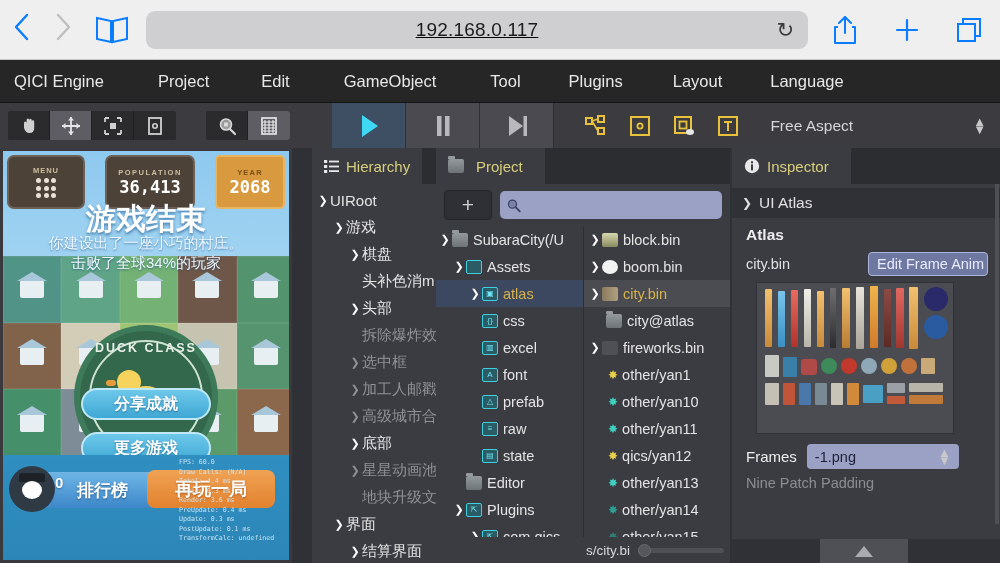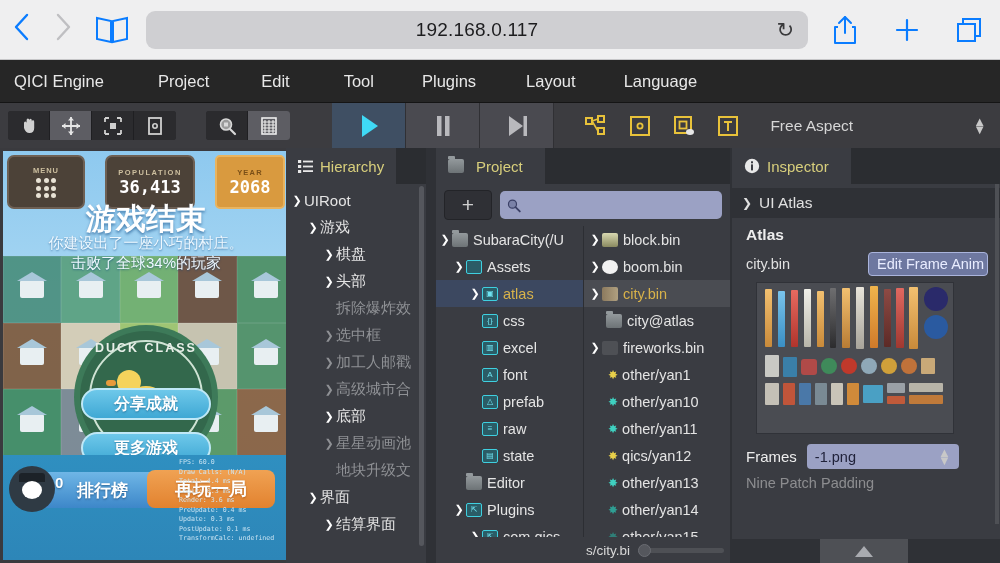--- a/index.html
+++ b/index.html
@@ -10,20 +10,21 @@
     background: #2f3136;
   }
   #root { position: relative; width: 1000px; height: 563px; }
 
   
   .browser-bar {
     position: absolute; left: 0; top: 0; width: 1000px; height: 60px;
     background: #efeff0;
     display: flex; align-items: center;
     border-bottom: 1px solid #c6c6c8;
+    text-decoration: underline;
   }
   .nav-btn {
     width: 42px; text-align: center; font-size: 30px; color: #0a7cff;
     line-height: 1; user-select: none;
   }
   .nav-btn.disabled { color: #bfbfc2; }
   .book-icon { width: 56px; display:flex; align-items:center; justify-content:center; }
   .url-field {
     flex: 1; height: 38px; background: #cfcfd2; border-radius: 9px;
     display: flex; align-items: center; justify-content: center;
@@ -204,21 +205,21 @@
 
   
   .panel-tabbar { height: 36px; display:flex; align-items:flex-end; background:#2b2d31; }
   .panel-tab {
     height: 36px; display:flex; align-items:center; gap:7px;
     padding: 0 12px; background: #3a3c42; color:#d8cf7c; font-size:15px;
   }
   .panel-tab.wide { padding-right:22px; }
 
   .hier-panel {
-    position:absolute; left:286px; top:0; width:140px; height:415px;
+    position:absolute; left:312px; top:0; width:140px; height:415px;
     background:#3a3c42; overflow:hidden;
   }
   .hier-list { padding-top:3px; }
   .hrow {
     height:27px; display:flex; align-items:center; font-size:15px; color:#e4e4e4;
     white-space:nowrap; overflow:hidden;
   }
   .hrow.dim { color:#8f9195; }
   .arrow { width:14px; display:inline-block; color:#fff; font-size:11px; text-align:center; flex:none; }
   .arrow.dim { color:#8f9195; }
@@ -348,20 +349,21 @@
         <rect x="7" y="2" width="17" height="17" fill="none" stroke="#0a7cff" stroke-width="2"></rect>
         <rect x="2" y="7" width="17" height="17" fill="#efeff0" stroke="#0a7cff" stroke-width="2"></rect>
       </svg>
     </div>
   </div>
 
   <div class="menu-bar">
     <div class="menu-item">QICI Engine</div>
     <div class="menu-item" style="margin-left:26px">Project</div>
     <div class="menu-item" style="margin-left:24px">Edit</div>
+    <div class="menu-item" style="margin-left:26px">GameObject</div>
     <div class="menu-item" style="margin-left:26px">Tool</div>
     <div class="menu-item" style="margin-left:20px">Plugins</div>
     <div class="menu-item" style="margin-left:22px">Layout</div>
     <div class="menu-item" style="margin-left:20px">Language</div>
   </div>
 
   <div class="toolbar">
     <div class="tool-group">
       <div class="tool-btn">
         <svg width="20" height="20" viewBox="0 0 20 20">
@@ -597,20 +599,23 @@
           <span class="arrow">❯</span>
           <span>UIRoot</span>
         </div>
         <div class="hrow" style="padding-left:20px">
           <span class="arrow">❯</span>
           <span>游戏</span>
         </div>
         <div class="hrow" style="padding-left:36px">
           <span class="arrow">❯</span>
           <span>棋盘</span>
+        </div>
+        <div class="hrow" style="padding-left:50px">
+          <span>头补色消m</span>
         </div>
         <div class="hrow" style="padding-left:36px">
           <span class="arrow">❯</span>
           <span>头部</span>
         </div>
         <div class="hrow dim" style="padding-left:50px">
           <span>拆除爆炸效</span>
         </div>
         <div class="hrow dim" style="padding-left:36px">
           <span class="arrow dim">❯</span>

